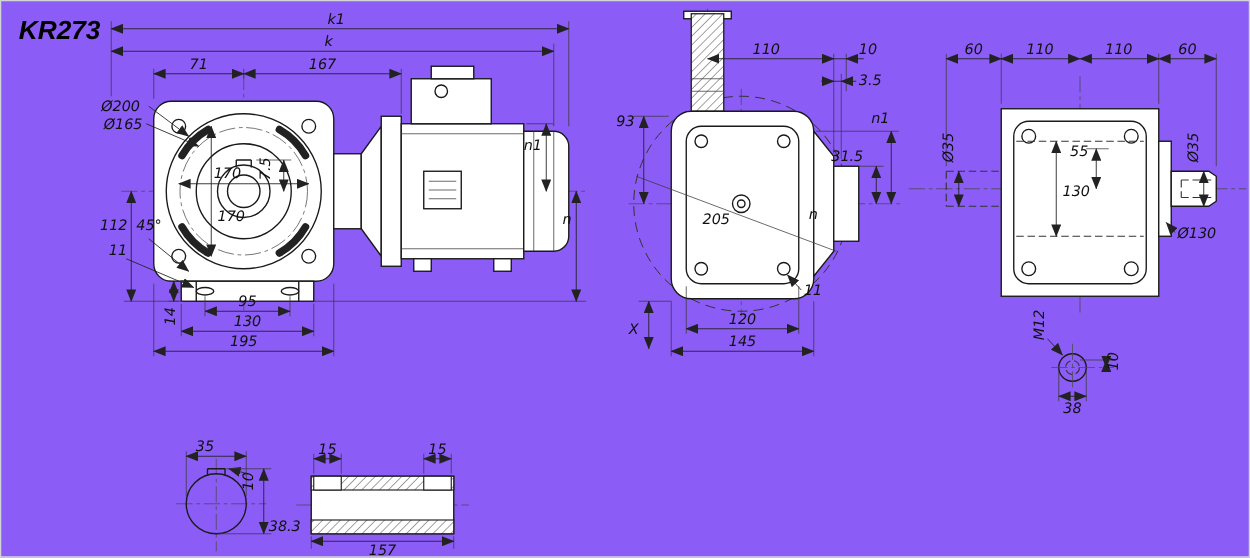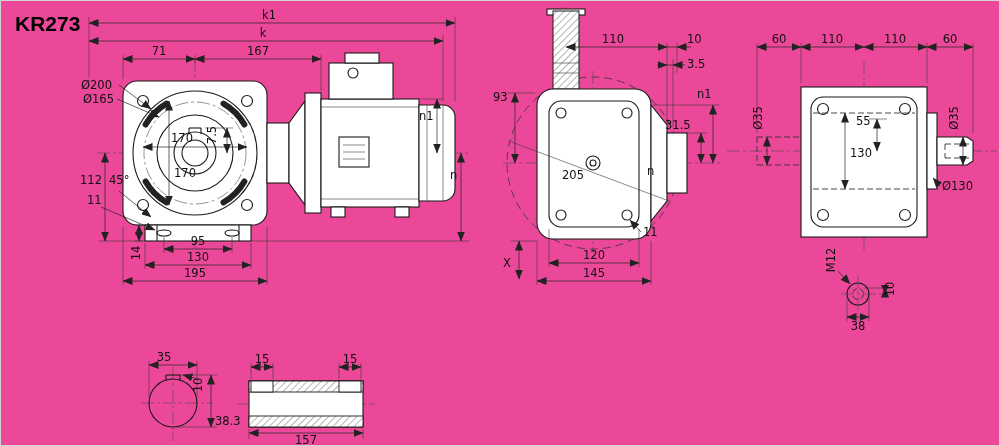--- a/index.html
+++ b/index.html
@@ -1,16 +1,16 @@
 <!DOCTYPE html>
 <html><head>
 <meta charset="utf-8">
 <style>
   html,body{margin:0;padding:0;background:#ffffff;}
-  .sheet{position:relative;width:1000px;height:446px;background:#ec4899;border:1px solid #d4d4d4;box-sizing:border-box;overflow:hidden;}
+  .sheet{position:relative;width:1000px;height:446px;background:#8b5cf6;border:1px solid #d4d4d4;box-sizing:border-box;overflow:hidden;font-style:italic;}
   svg{position:absolute;left:0;top:0;display:block;}
   text{font-family:"DejaVu Sans","Liberation Sans",sans-serif;font-size:11.5px;fill:#101010;}
   .t-title{font-size:21px;font-weight:bold;font-family:"Liberation Sans","DejaVu Sans",sans-serif;fill:#000;}
   .obj{stroke:#1a1a1a;stroke-width:1.1;fill:none;}
   .objf{stroke:#1a1a1a;stroke-width:1.1;fill:#ffffff;}
   .thin{stroke:#3a3a3a;stroke-width:0.6;fill:none;}
   .dim{stroke:#222;stroke-width:0.7;fill:none;}
   .cl{stroke:#4a4a4a;stroke-width:0.6;fill:none;stroke-dasharray:13 3 3 3;}
   .hid{stroke:#333;stroke-width:0.9;fill:none;stroke-dasharray:6 3;}
   .dash{stroke:#333;stroke-width:0.8;fill:none;stroke-dasharray:8 5;}

